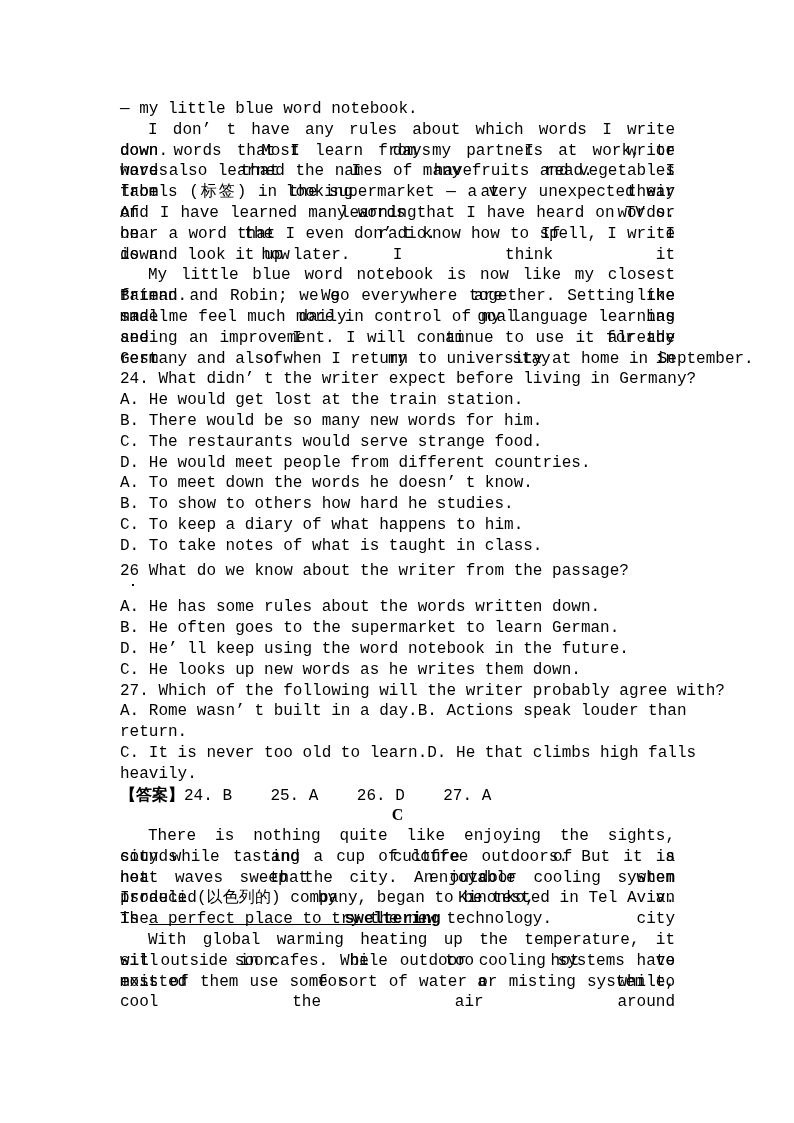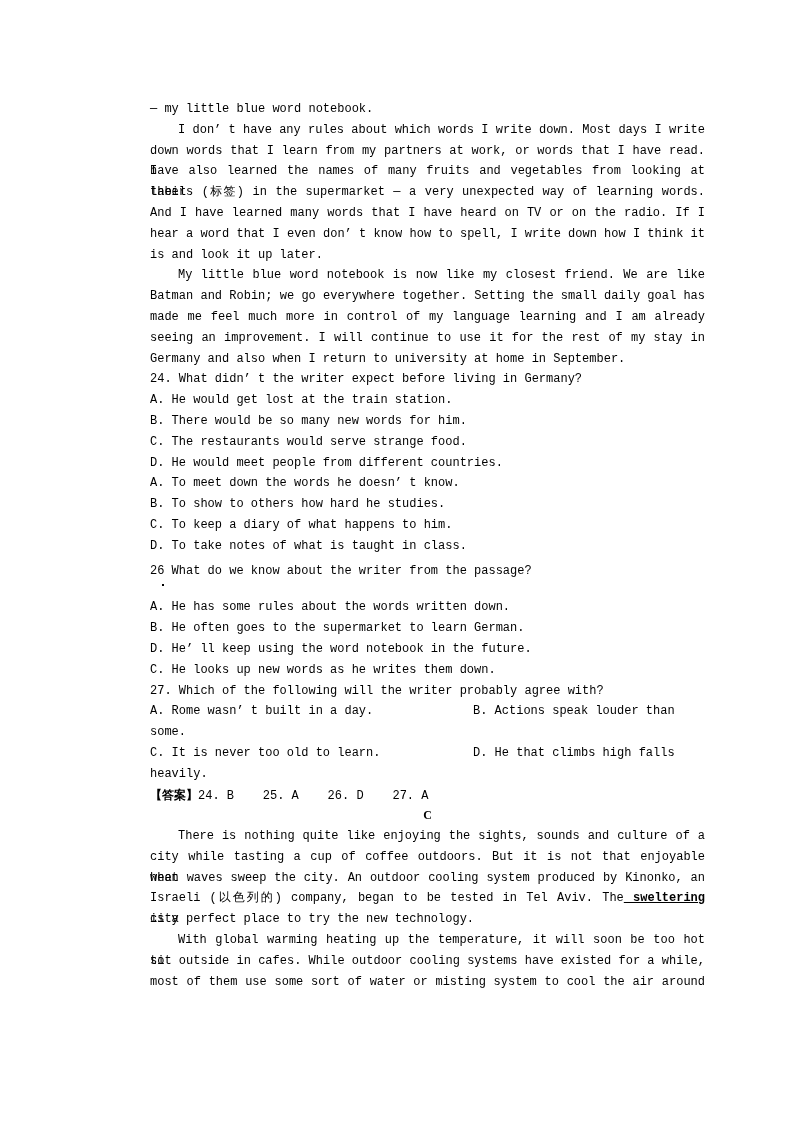--- a/index.html
+++ b/index.html
@@ -1,18 +1,18 @@
 <!DOCTYPE html>
 <html><head>
 <meta charset="utf-8">
 <style>
   html, body { margin:0; padding:0; background:#ffffff; }
   body { width:794px; height:1123px; position:relative; overflow:hidden;
          font-family:"Liberation Mono","DejaVu Sans Mono",monospace; color:#000; }
-  .page { position:absolute; left:120px; top:99px; width:555px; font-size:12px;margin-left:30px; }
+  .page { position:absolute; left:120px; top:99px; width:555px; font-size:16px; }
   .line { height:20.8px; line-height:20.8px; white-space:nowrap; }
   .just { text-align:justify; text-align-last:justify; white-space:normal; }
   .indent { text-indent:28px; }
   .two { display:flex; }
   .two .l { width:323px; }
   .ans { font-family:"DejaVu Sans", sans-serif; }
   .center { text-align:center; font-weight:bold; font-family:"Liberation Serif", serif; }
   .under { text-decoration:underline; font-weight:bold; }
   .dot { height:16px; position:relative; }
   .dot span { position:absolute; left:12px; top:3px; width:2px; height:2px; background:#000; }
@@ -55,21 +55,21 @@
   <div class="line">A. He has some rules about the words written down.</div>
   <div class="line">B. He often goes to the supermarket to learn German.</div>
   <div class="line">D. He’ ll keep using the word notebook in the future.</div>
   <div class="line">C. He looks up new words as he writes them down.</div>
 
   <div class="line">27. Which of the following will the writer probably agree with?</div>
   <div class="line two">
     <span class="l">A. Rome wasn’ t built in a day.</span>
     <span>B. Actions speak louder than</span>
   </div>
-  <div class="line">some.</div>
+  <div class="line">return.</div>
   <div class="line two">
     <span class="l">C. It is never too old to learn.</span>
     <span>D. He that climbs high falls</span>
   </div>
   <div class="line">heavily.</div>
 
   <div class="line">
     <b class="ans">【答案】</b><span style="white-space:pre;">24. B    25. A    26. D    27. A</span>
   </div>
 

